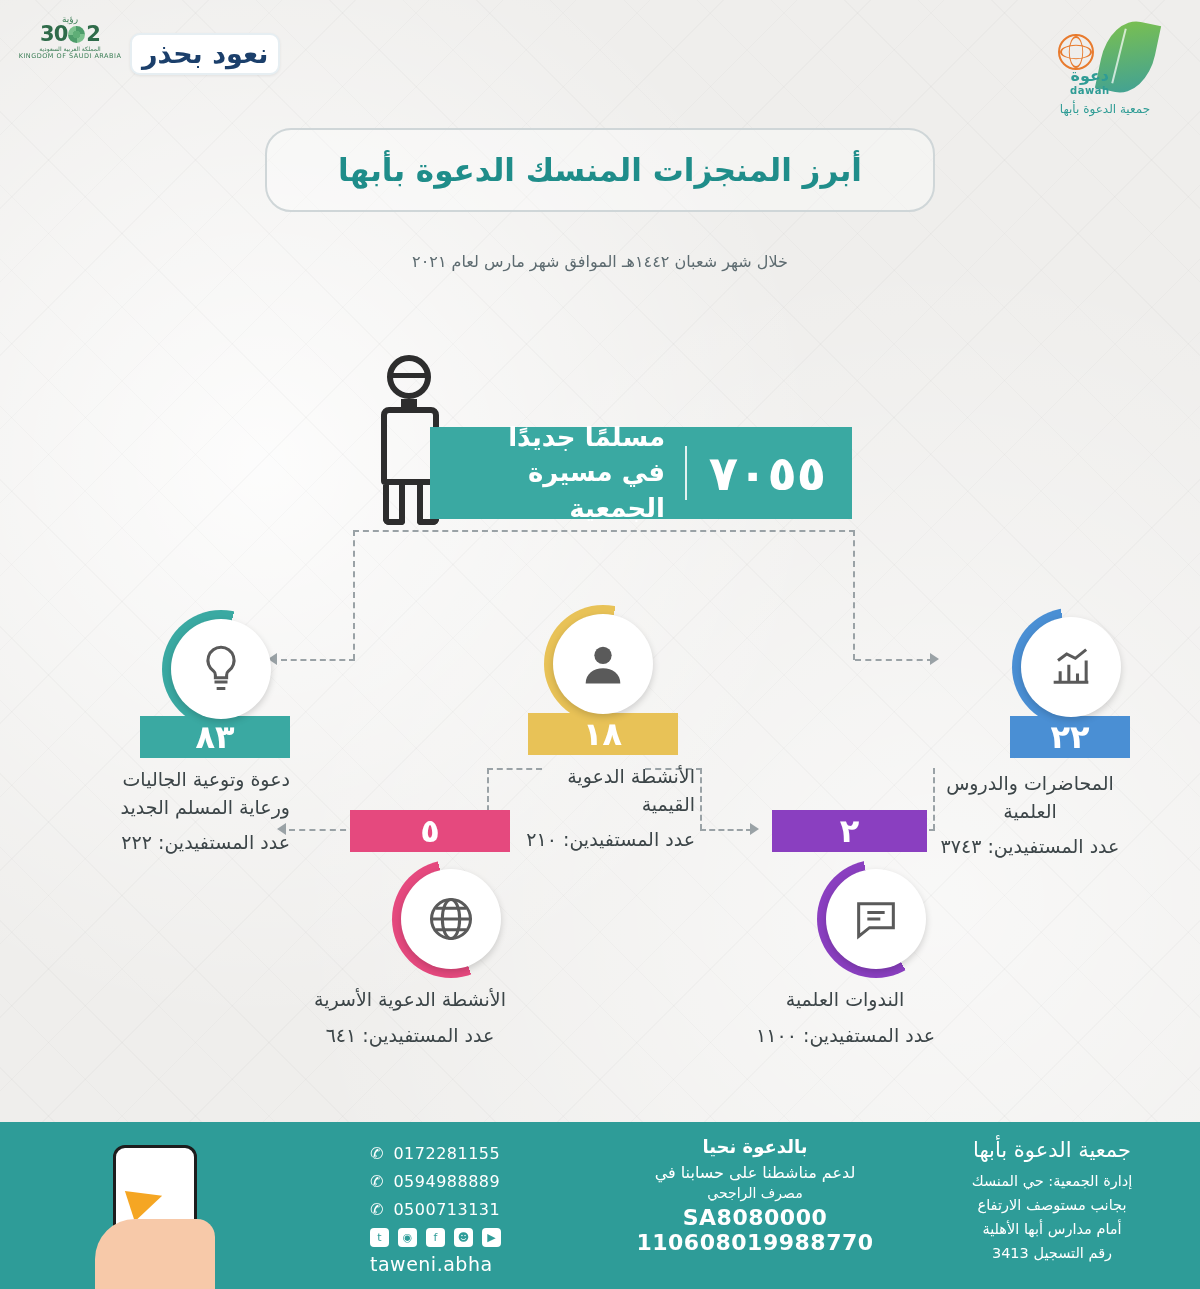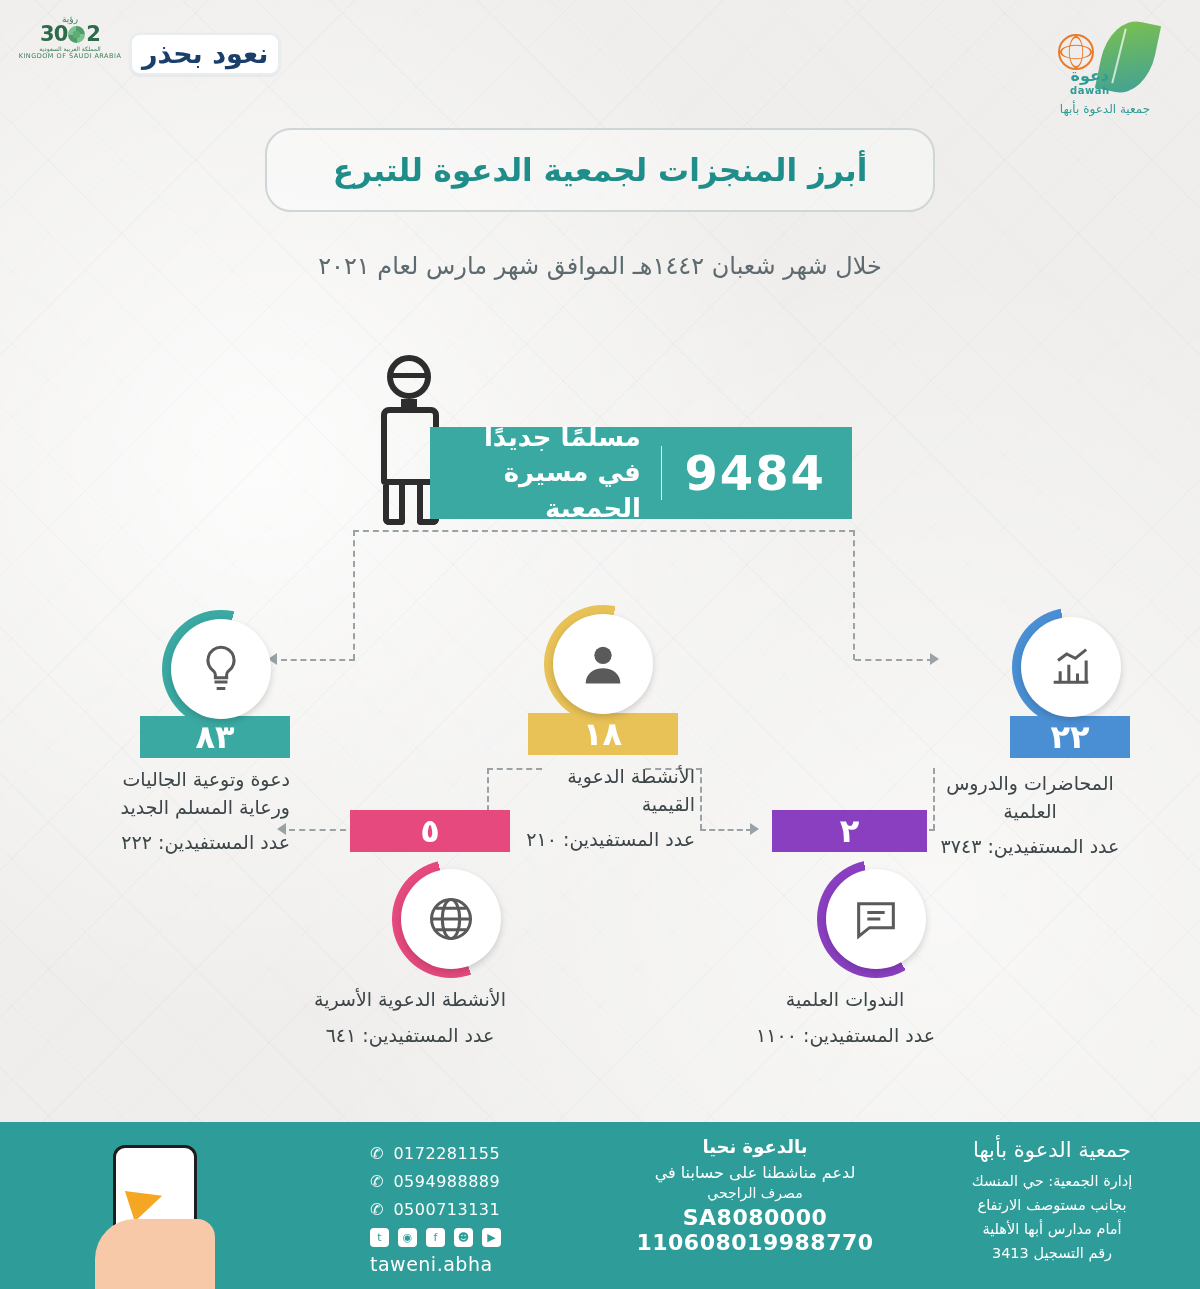--- a/index.html
+++ b/index.html
@@ -100,21 +100,21 @@
     width: 670px; height: 84px;
     border: 2px solid #cfd6d8; border-radius: 26px;
     display: flex; align-items: center; justify-content: center;
     background: rgba(255,255,255,.35);
   }
   .title-box h1 {
     font-size: 31px; color: #1f8d8a; font-weight: bold; direction: rtl;
   }
   .subtitle {
     position: absolute; top: 252px; left: 0; right: 0; text-align: center;
-    font-size: 24px; color: #5d6b70; direction: rtl;
+    font-size: 16px; color: #5d6b70; direction: rtl;
   }
 
   
   .hero { position: absolute; top: 355px; left: 0; right: 0; height: 200px; }
   .person {
     position: absolute; left: 375px; top: 0; width: 72px; height: 170px;
   }
   .p-head {
     position: absolute; left: 12px; top: 0; width: 44px; height: 44px;
     border: 6px solid #2d2d2d; border-radius: 50%;
@@ -253,35 +253,35 @@
       <div class="globe"></div>
       <div class="dawah-word">
         <span>دعوة</span>
         <span class="en">dawah</span>
       </div>
     </div>
     <div class="dawah-script">جمعية الدعوة بأبها</div>
   </div>
 
   <div class="title-box">
-    <h1>أبرز المنجزات لجمعية الدعوة للتبرع</h1>
+    <h1>أبرز المنجزات المنسك الدعوة بأبها</h1>
   </div>
   <div class="subtitle">خلال شهر شعبان ١٤٤٢هـ الموافق شهر مارس لعام ٢٠٢١</div>
 
   <div class="hero">
     <div class="person">
       <div class="p-head"></div>
         <div class="p-band"></div>
         <div class="p-neck"></div>
       <div class="p-body"></div>
         <div class="p-leg-l"></div>
         <div class="p-leg-r"></div>
     </div>
     <div class="hero-bar">
-      <div class="hero-num">9484</div>
+      <div class="hero-num">٧٠٥٥</div>
       <div class="hero-divider"></div>
       <div class="hero-text">
         <div>مسلمًا جديدًا</div>
         <div>في مسيرة الجمعية</div>
       </div>
     </div>
   </div>
 
   <div class="dash dash-v" style="left:353px; top:530px; height:130px;"></div>
   <div class="dash dash-h" style="left:281px; top:659px; width:74px;"></div>

